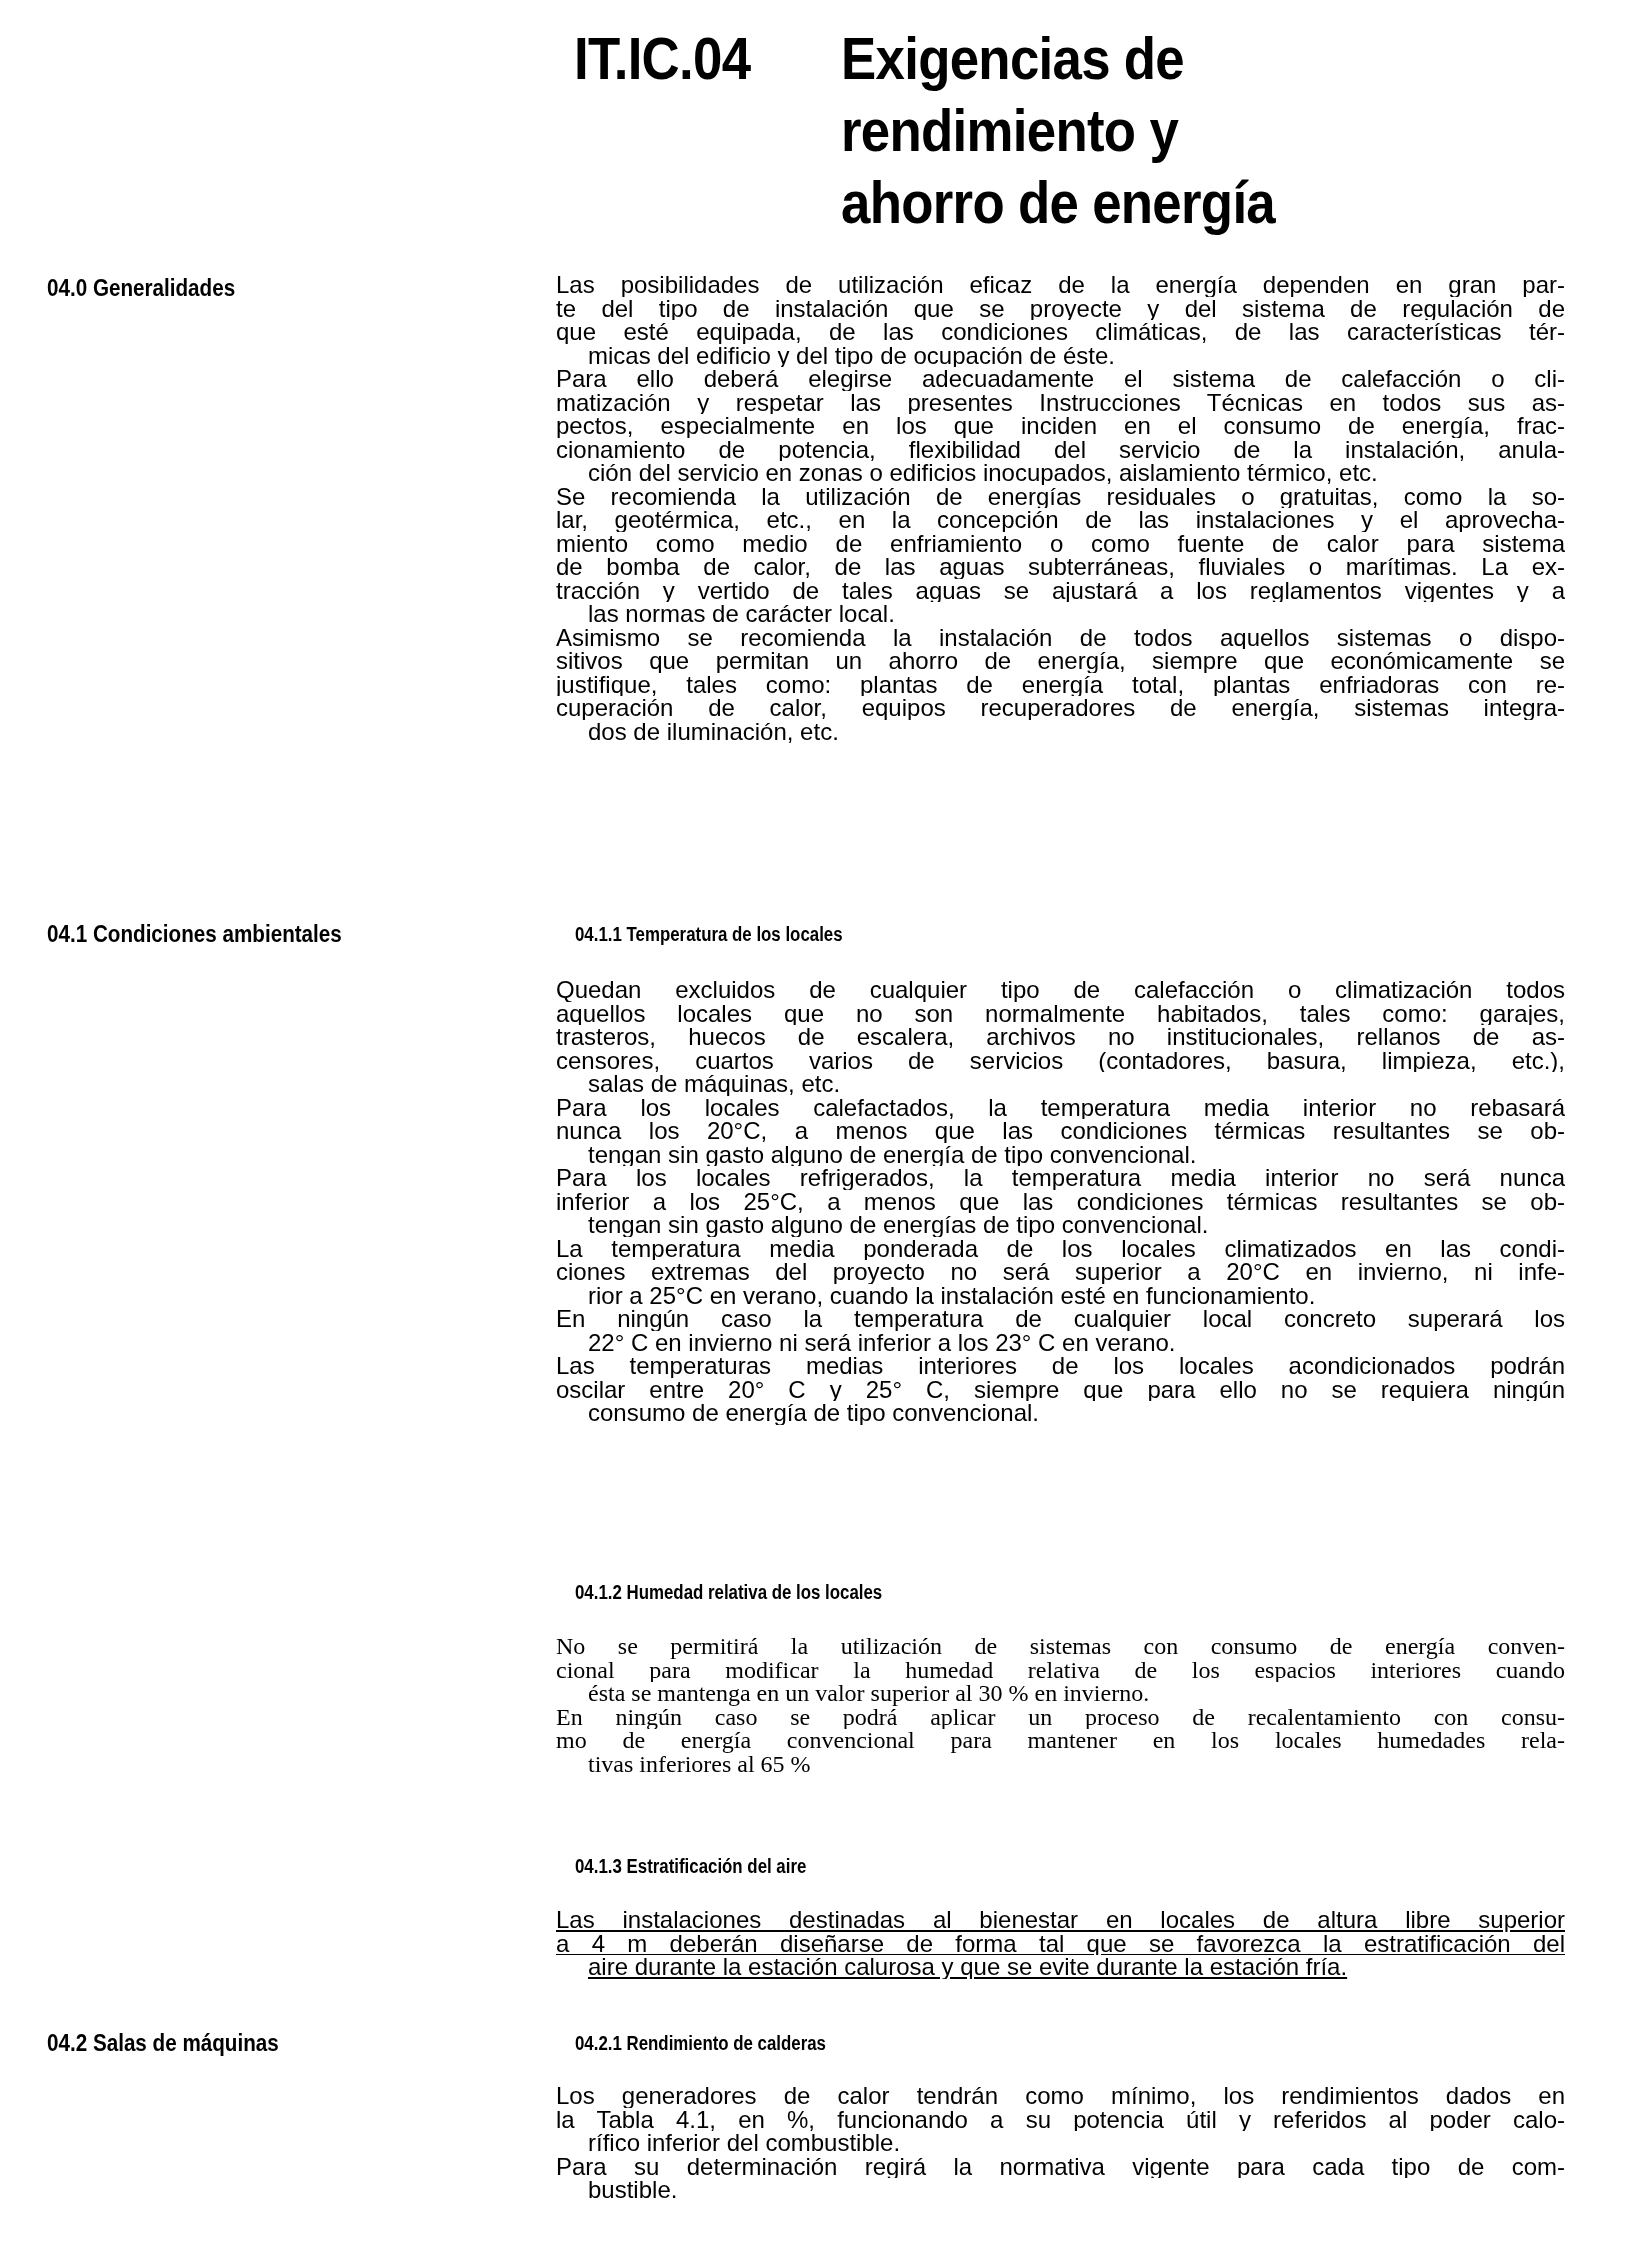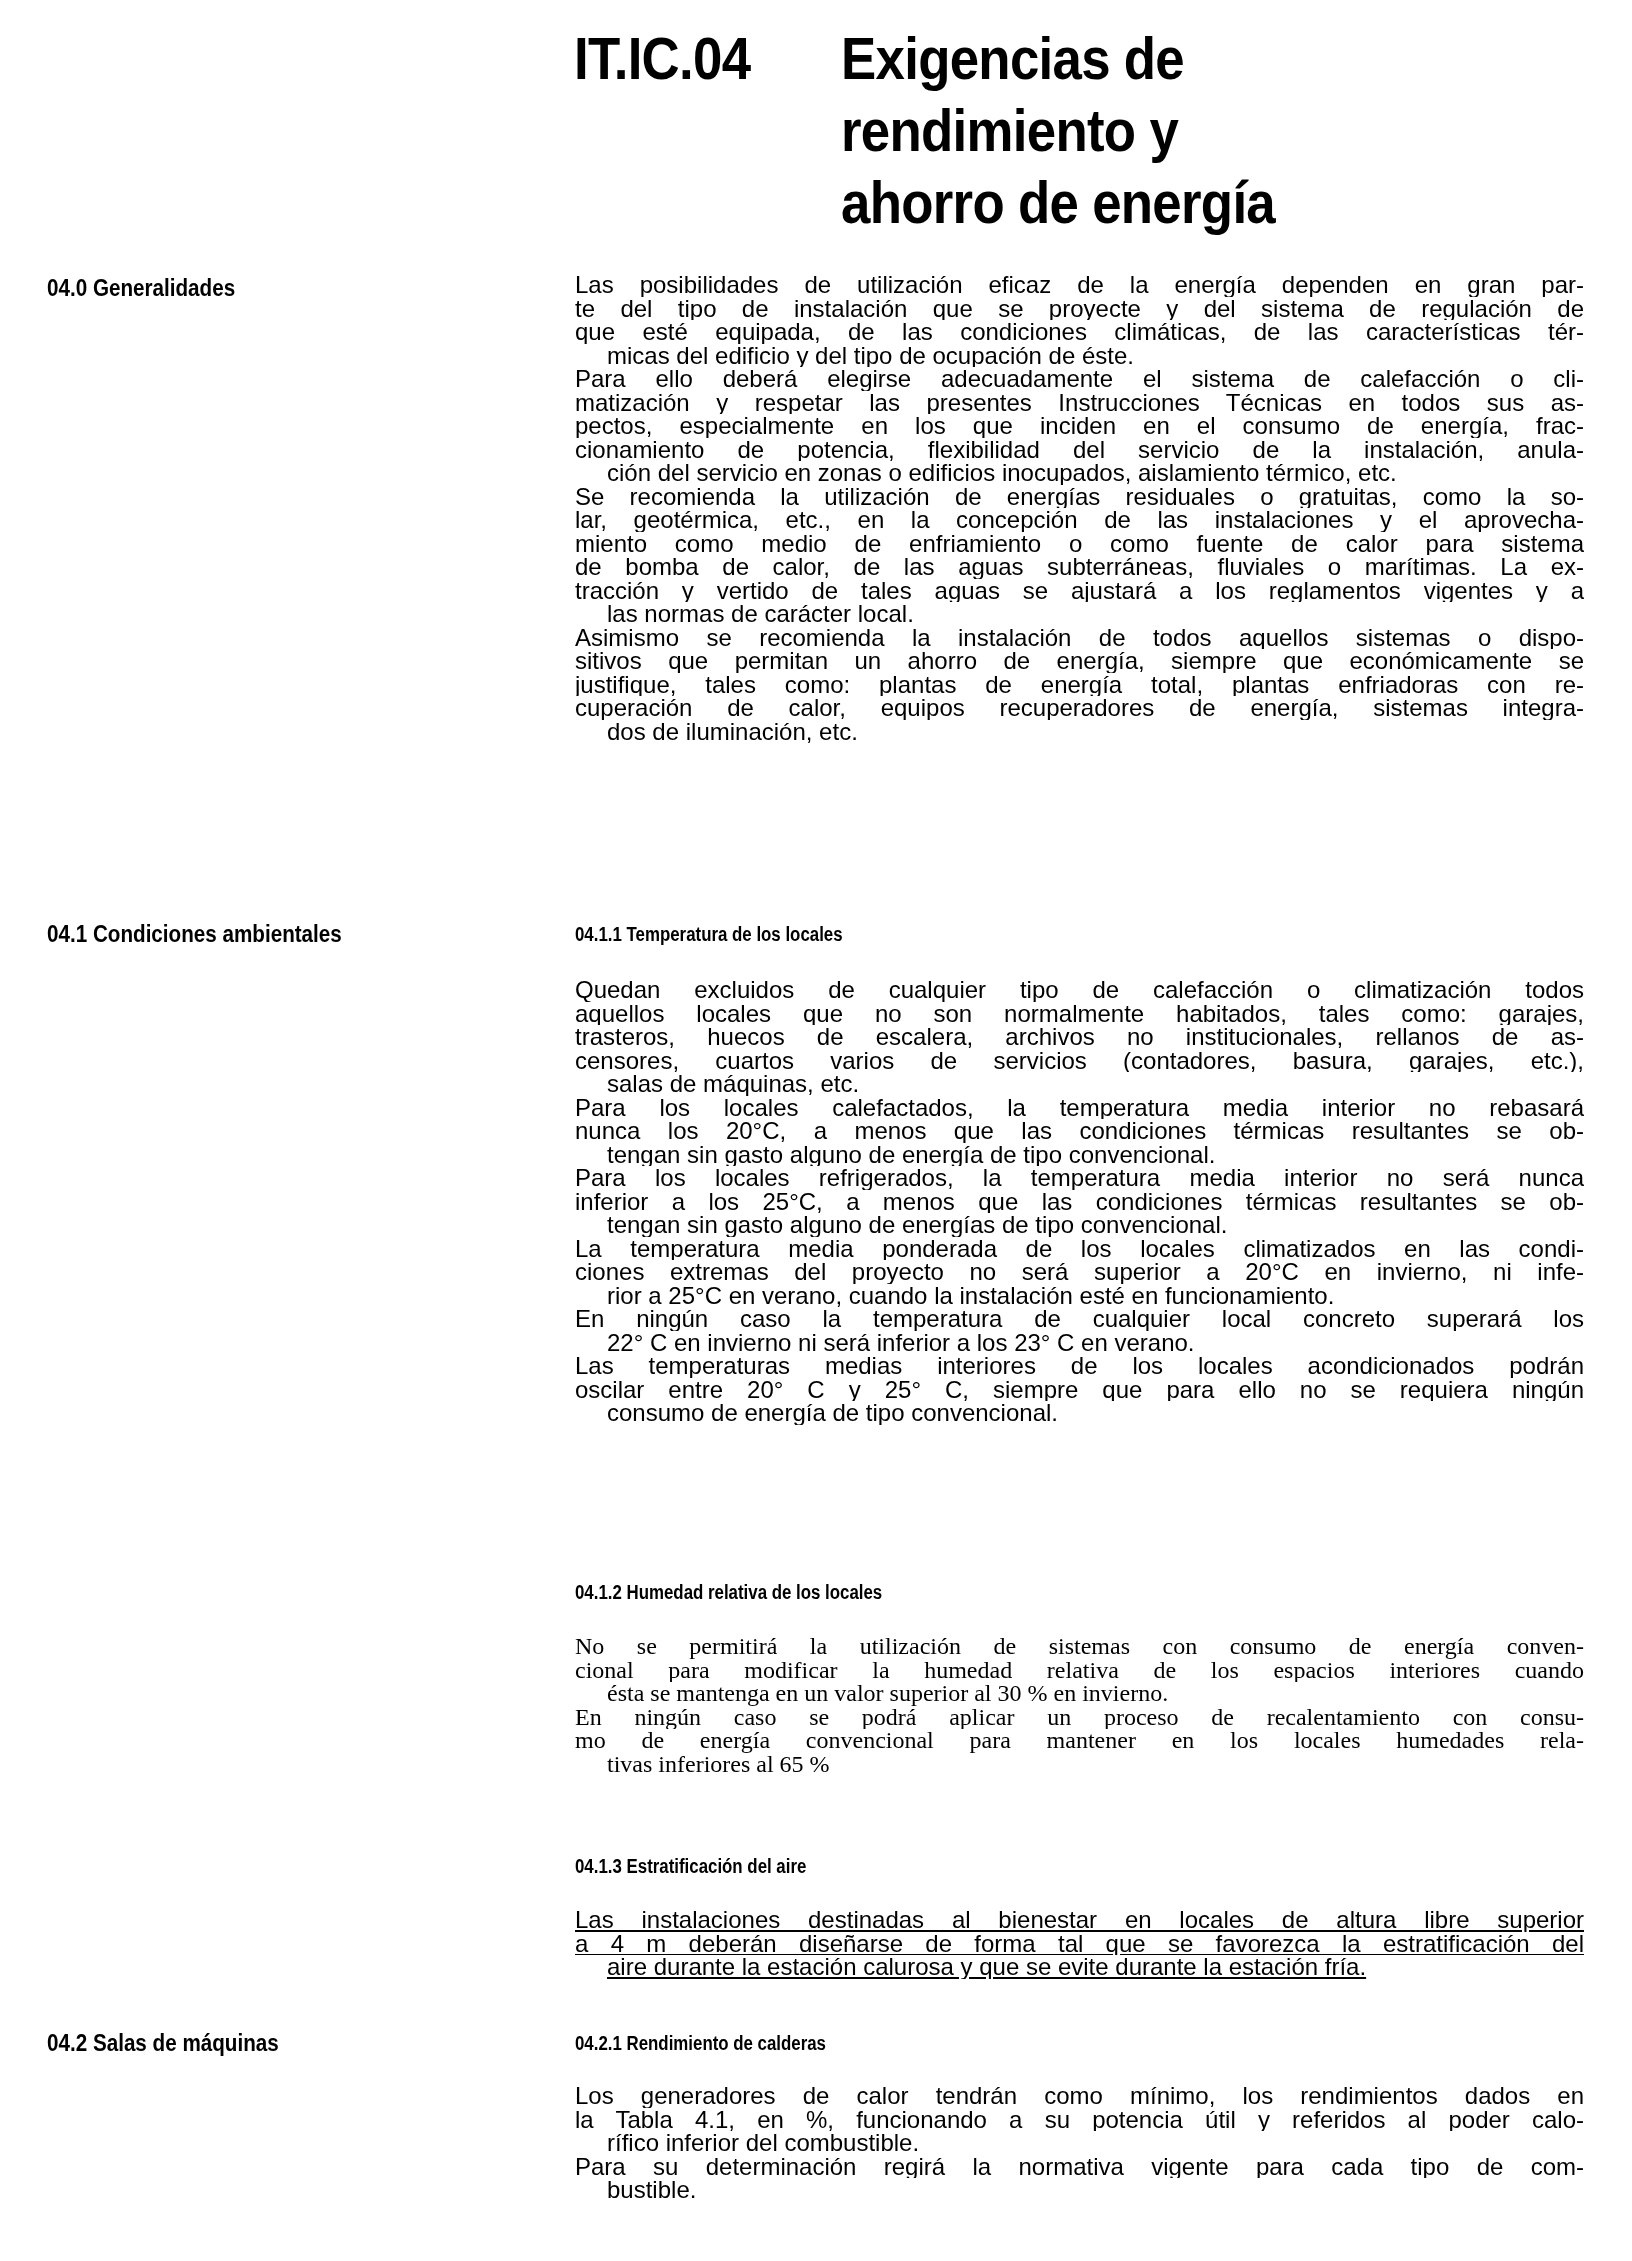--- a/index.html
+++ b/index.html
@@ -54,21 +54,21 @@
       position: absolute;
       left: 575px;
       font-size: 19.6px;
       font-weight: bold;
       white-space: nowrap;
       transform: scaleX(0.86);
       transform-origin: left top;
     }
     .body-block {
       position: absolute;
-      left: 575px;
+      left: 556px;
       width: 1009px;
       font-size: 24px;
       line-height: 23.5px;
     }
     .body-block .line {
       display: block;
       text-align: justify;
       text-align-last: justify;
       white-space: nowrap;
       overflow: hidden;
@@ -122,21 +122,21 @@
 </div>
 
 <div class="side-label" style="top:920px;">04.1 Condiciones ambientales</div>
 
 <div class="sub-heading" style="top:923px;">04.1.1 Temperatura de los locales</div>
 <div class="body-block" style="top:978px;">
   <div>
     <span class="line">Quedan excluidos de cualquier tipo de calefacción o climatización todos</span>
     <span class="line">aquellos locales que no son normalmente habitados, tales como: garajes,</span>
     <span class="line">trasteros, huecos de escalera, archivos no institucionales, rellanos de as-</span>
-    <span class="line">censores, cuartos varios de servicios (contadores, basura, garajes, etc.),</span>
+    <span class="line">censores, cuartos varios de servicios (contadores, basura, limpieza, etc.),</span>
     <span class="line last">salas de máquinas, etc.</span>
   </div>
   <div>
     <span class="line">Para los locales calefactados, la temperatura media interior no rebasará</span>
     <span class="line">nunca los 20°C, a menos que las condiciones térmicas resultantes se ob-</span>
     <span class="line last">tengan sin gasto alguno de energía de tipo convencional.</span>
   </div>
   <div>
     <span class="line">Para los locales refrigerados, la temperatura media interior no será nunca</span>
     <span class="line">inferior a los 25°C, a menos que las condiciones térmicas resultantes se ob-</span>

